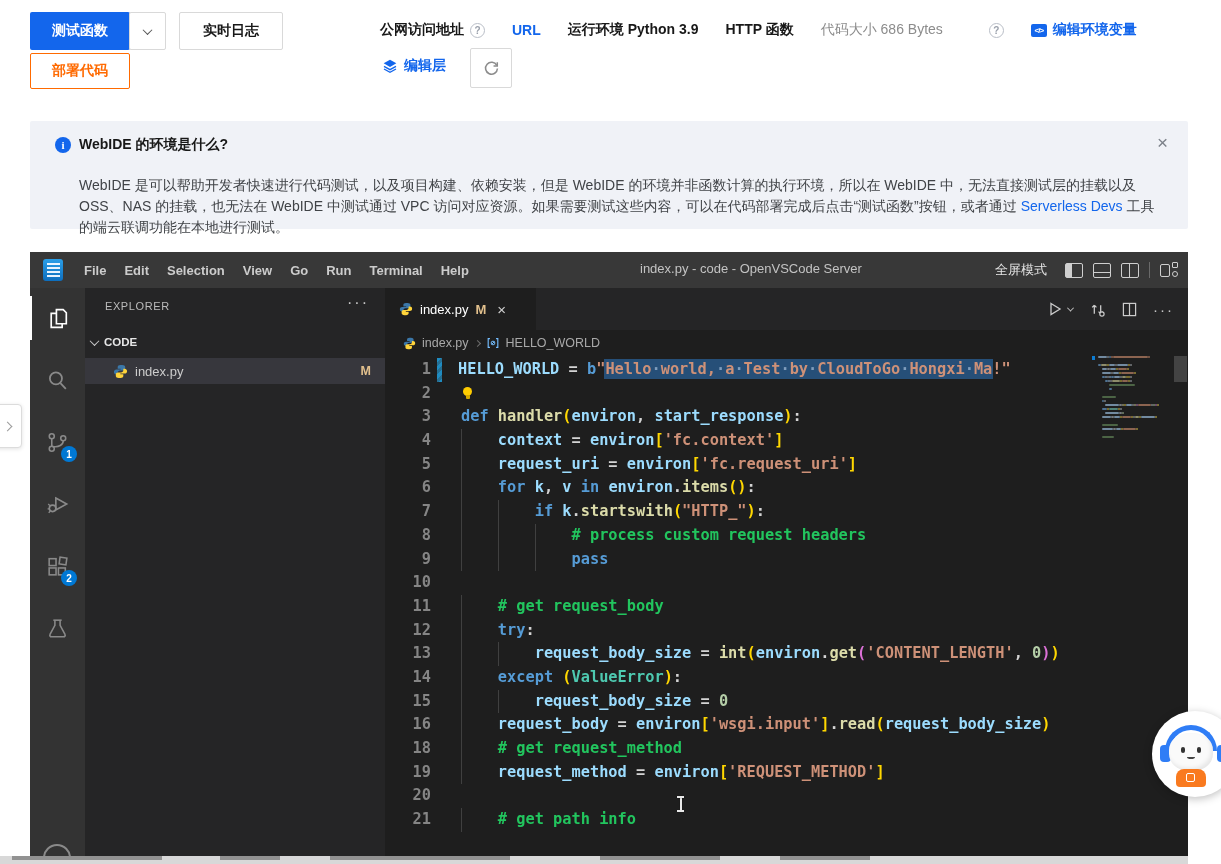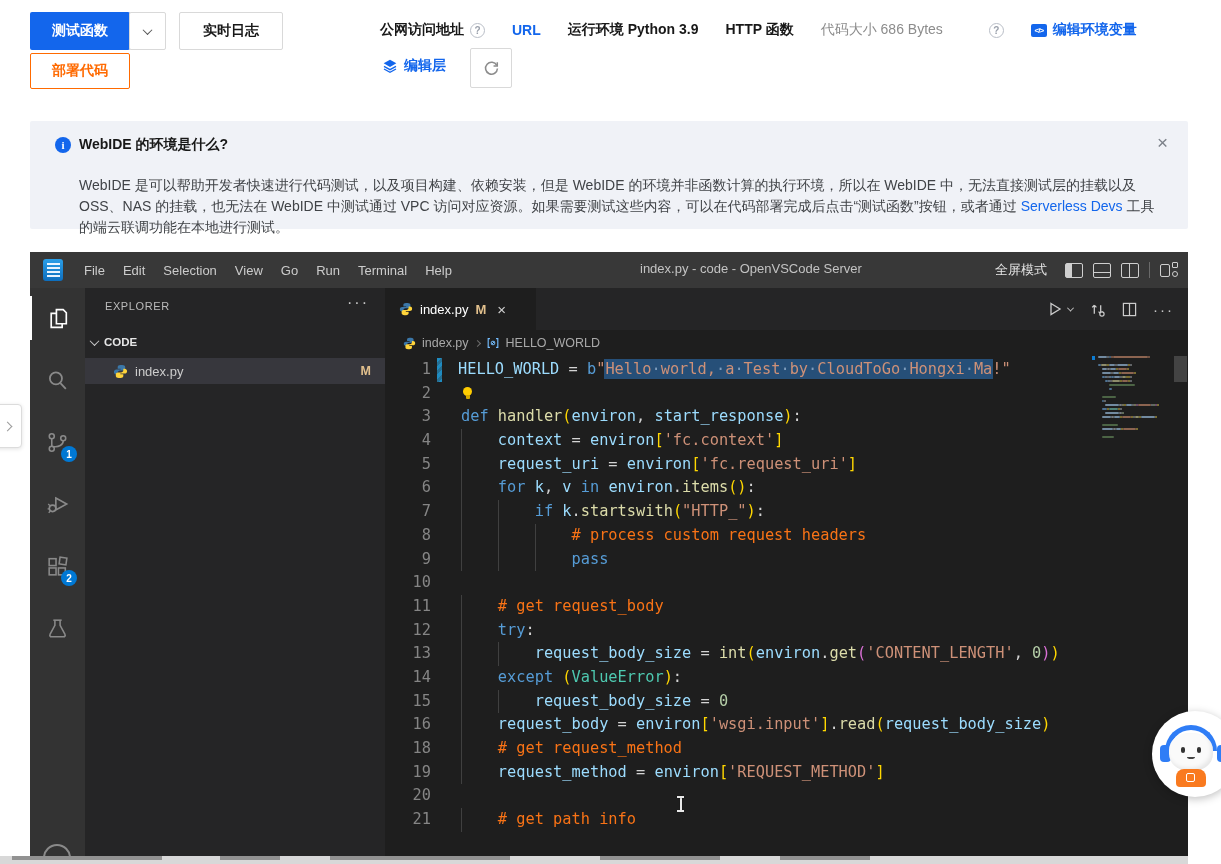--- a/index.html
+++ b/index.html
@@ -43,21 +43,21 @@
 
   
   .vscode { position:absolute; left:30px; top:252px; width:1158px; height:604px; background:#1e1e1e; overflow:hidden; }
   .titlebar { position:absolute; left:0; top:0; width:100%; height:36px; background:#383838;
     display:flex; align-items:center; color:#cccccc; font-size:13px; }
   .vs-logo { width:20px; height:22px; margin:0 12px 0 13px; background:linear-gradient(180deg,#2b9fe8,#0d6ebe);
     border-radius:3px; position:relative; flex:0 0 auto; }
   .vs-logo:before { content:""; position:absolute; left:4px; right:3px; top:4px; height:2px; background:#e8f4ff;
     box-shadow:0 4px 0 #e8f4ff, 0 8px 0 #e8f4ff, 0 12px 0 #e8f4ff; }
   .menus { display:flex; }
-  .menus span { padding:4px 9px; cursor:pointer; border-radius:4px; }
+  .menus span { padding:4px 9px; cursor:pointer; border-radius:4px;font-weight:bold; }
   .win-title { position:absolute; left:610px; top:9px; color:#c3c3c3; }
   .title-right { position:absolute; right:10px; top:0; height:36px; display:flex; align-items:center; gap:10px; }
   .fullscreen-label { color:#e6e6e6; margin-right:8px; }
   .tb-ico { width:18px; height:15px; border:1.4px solid #cfcfcf; border-radius:2px; position:relative; cursor:pointer; }
   .tb-ico.left-fill:before { content:""; position:absolute; left:0; top:0; bottom:0; width:6px; background:#cfcfcf; }
   .tb-ico.bottom-line:before { content:""; position:absolute; left:0; right:0; bottom:0; height:4px; border-top:1.4px solid #cfcfcf; }
   .tb-ico.split:before { content:""; position:absolute; left:7px; top:0; bottom:0; width:0; border-left:1.4px solid #cfcfcf; }
   .tb-sep { width:1px; height:16px; background:#6a6a6a; }
   .layout-ico { position:relative; width:18px; height:16px; cursor:pointer; }
   .layout-ico i { position:absolute; border:1.3px solid #cfcfcf; }
@@ -91,28 +91,28 @@
   .tab .badge { color:#e2c08d; font-weight:700; }
   .tab .close { margin-left:4px; color:#d0d0d0; font-size:15px; cursor:pointer; }
   .editor-actions { position:absolute; right:14px; top:0; height:42px; display:flex; align-items:center; gap:16px; color:#c5c5c5; }
   .ea { cursor:pointer; display:flex; align-items:center; }
   .breadcrumbs { position:absolute; left:0; top:42px; right:0; height:26px; background:#1e1e1e; display:flex;
     align-items:center; gap:6px; padding-left:18px; font-size:12.5px; color:#a9a9a9; }
   .bc-sep { color:#6d6d6d; font-size:12px; }
   .codepane { position:absolute; left:0; top:68px; right:0; bottom:0; background:#1e1e1e; padding-top:2px; overflow:hidden; }
 
   .code-line { position:relative; height:23.7px; line-height:23.7px; white-space:pre;
-    font-family:"DejaVu Sans Mono","Liberation Mono",monospace; font-size:15.3px; cursor:text; }
+    font-family:"DejaVu Sans Mono","Liberation Mono",monospace; font-size:15.3px; cursor:text;font-weight:bold; }
   .ln { display:inline-block; width:46px; text-align:right; color:#858585; vertical-align:top; }
   .gut { display:inline-block; width:8px; height:23.7px; margin-left:6px; vertical-align:top; }
   .gut.mod { background:repeating-linear-gradient(135deg,#1f8bc0 0 3px,#266f93 3px 6px); width:5px; }
   .cnt { position:relative; display:inline-block; margin-left:16px; vertical-align:top; }
   .guide { position:absolute; top:0; bottom:0; width:1px; background:#404040; }
   .tk.var{color:#9cdcfe} .tk.kw{color:#569cd6} .tk.fn{color:#dcdcaa} .tk.str{color:#ce9178}
-  .tk.cmt{color:#f97316} .tk.num{color:#b5cea8} .tk.pun{color:#d4d4d4} .tk.b1{color:#ffd700}
+  .tk.cmt{color:#22c55e} .tk.num{color:#b5cea8} .tk.pun{color:#d4d4d4} .tk.b1{color:#ffd700}
   .tk.b2{color:#da70d6} .tk.cls{color:#4ec9b0}
   .tk.sel{background:#264f78; box-shadow:0 0 0 1px #264f78;}
   .ws{color:#7f9dbd}
   .bulb { position:absolute; left:76px; top:5px; width:13px; height:13px; cursor:pointer; }
   .bulb .globe { position:absolute; left:2px; top:0; width:9px; height:9px; background:#ffcc00; border-radius:50%; }
   .bulb .base { position:absolute; left:4.5px; top:8.5px; width:4px; height:4px; background:#d5a900; border-radius:1px; }
 
   
   .minimap { position:absolute; top:0; right:16px; width:74px; bottom:0; cursor:pointer; }
   .mm-line { display:flex; height:2px; margin-bottom:2px; }

